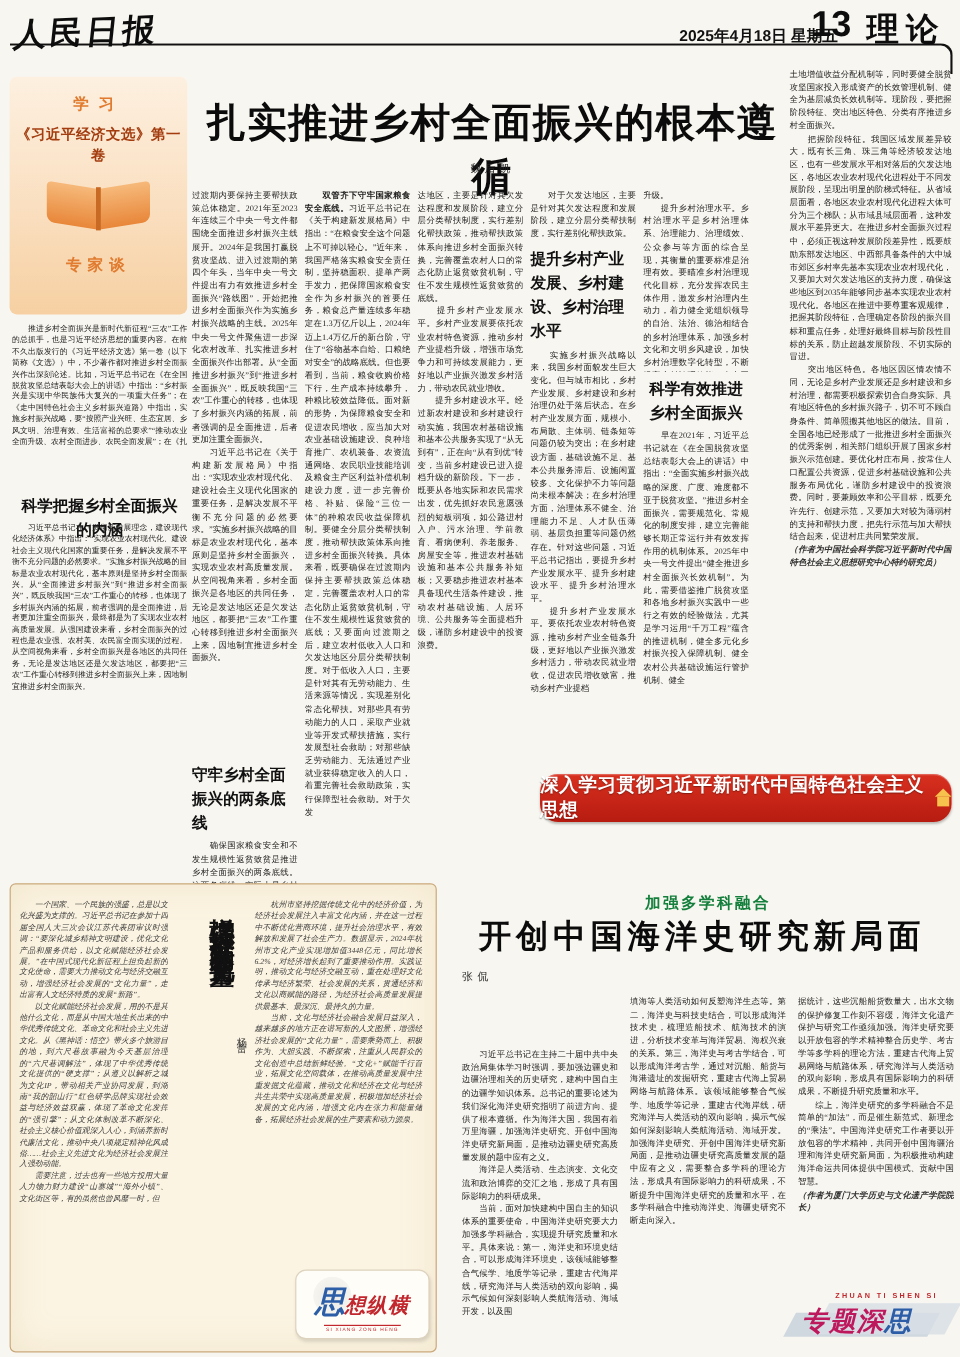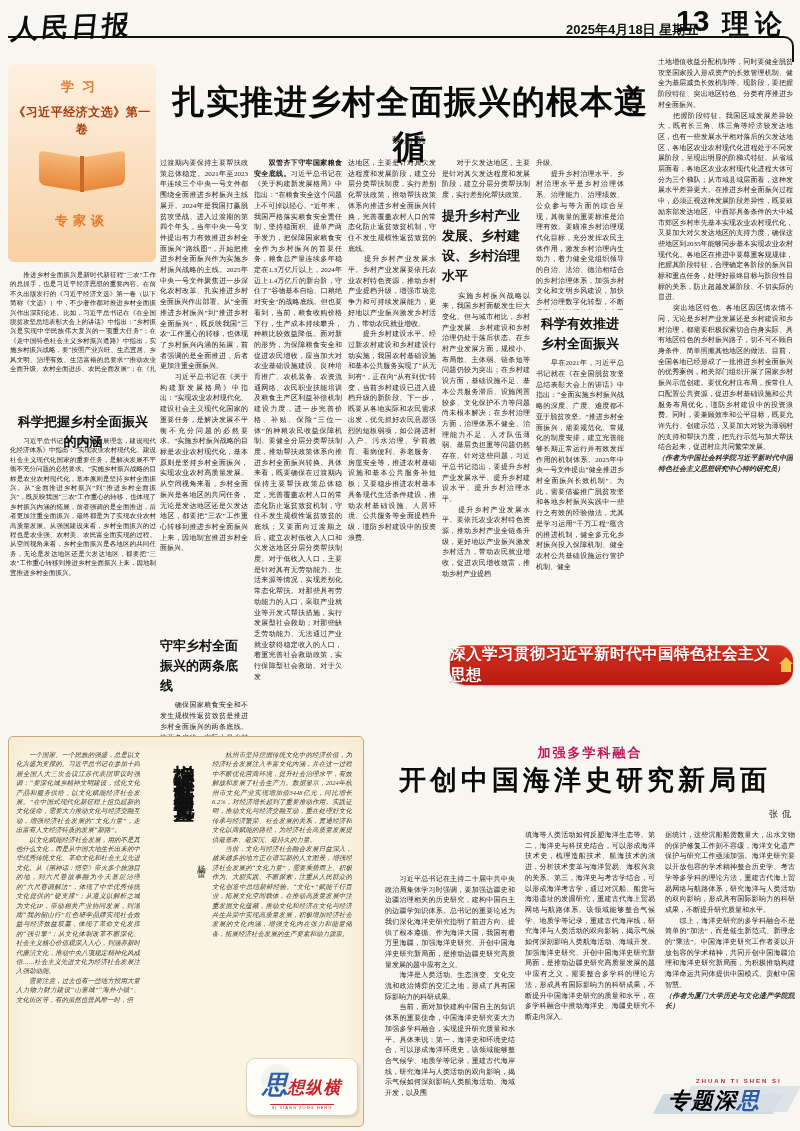--- a/index.html
+++ b/index.html
@@ -41,29 +41,29 @@
   .v-title{left:146px;top:748px;height:366px;width:52px;writing-mode:vertical-rl;text-orientation:upright;font-family:"Liberation Sans",sans-serif;font-weight:900;font-size:21px;letter-spacing:3px;color:#111;}
   .v-author{left:196px;top:858px;height:60px;writing-mode:vertical-rl;text-orientation:upright;font-size:8.5px;letter-spacing:4px;color:#333;}
   .seal{left:246px;top:1058px;width:110px;height:56px;background:#fffdf8;border:1px solid #ddd2bd;border-radius:9px;box-shadow:1px 2px 3px rgba(0,0,0,.12);text-align:center;}
   .seal-row{margin-top:9px;display:flex;align-items:baseline;justify-content:center;position:relative;}
   .seal-circle{position:absolute;left:14px;top:-4px;width:32px;height:32px;border-radius:50%;background:radial-gradient(circle,#eceae4 0%,#f6f4ee 70%,transparent 75%);}
   .seal-c1{font-family:"DejaVu Serif",serif;font-style:italic;font-weight:900;font-size:25px;color:#2b5ea7;position:relative;}
   .seal-c2{font-family:"Liberation Sans",sans-serif;font-style:italic;font-weight:900;font-size:17px;color:#c1272d;letter-spacing:1px;position:relative;}
   .seal-line{margin:3px auto 0;width:64px;border-top:1.5px solid #c1272d;}
   .seal-pinyin{font-size:4px;color:#c1272d;letter-spacing:1px;font-family:"Liberation Sans",sans-serif;}
   
-  .sem-kicker{left:385px;top:744px;width:410px;text-align:center;font-family:"Liberation Sans",sans-serif;font-size:13px;font-weight:900;letter-spacing:2px;color:#be185d;}
+  .sem-kicker{left:385px;top:744px;width:410px;text-align:center;font-family:"Liberation Sans",sans-serif;font-size:13px;font-weight:900;letter-spacing:2px;color:#15803d;}
   .sem-title{left:375px;top:762px;width:420px;text-align:center;font-family:"DejaVu Serif",serif;font-size:27px;font-weight:900;letter-spacing:4px;color:#0b0b0b;}
-  .sem-author{left:385px;top:808px;width:410px;text-align:right;font-size:9px;letter-spacing:4px;color:#222;}
+  .sem-author{left:385px;top:808px;width:410px;text-align:left;font-size:9px;letter-spacing:4px;color:#222;}
   .label-sts{left:658px;top:1078px;width:138px;height:44px;}
   .sts-bar1{position:absolute;left:0;top:16px;width:120px;height:20px;background:#c2cdd8;transform:skewX(-28deg);opacity:.75;}
   .sts-bar2{position:absolute;left:26px;top:8px;width:110px;height:26px;background:#d7dee5;transform:skewX(-28deg);opacity:.8;}
   .sts-pinyin{position:absolute;left:38px;top:0px;font-family:"Liberation Sans",sans-serif;font-size:6px;letter-spacing:2px;color:#c1272d;font-weight:bold;}
   .sts-text{position:absolute;left:10px;top:8px;font-family:"Liberation Sans",sans-serif;font-style:italic;font-weight:900;font-size:22px;letter-spacing:1px;}
-  .sts-red{color:#000000;}
+  .sts-red{color:#be185d;}
   .sts-blue{color:#2b5ea7;}
   .note-kai{font-style:italic;font-weight:bold;color:#333;}
 </style>
 </head>
 <body>
 
 <div class="abs header-rule"></div>
 <div class="abs masthead">人民日报</div>
 <div class="abs hdr-date">2025年4月18日 星期五</div>
 <div class="abs hdr-pageno">13</div>

